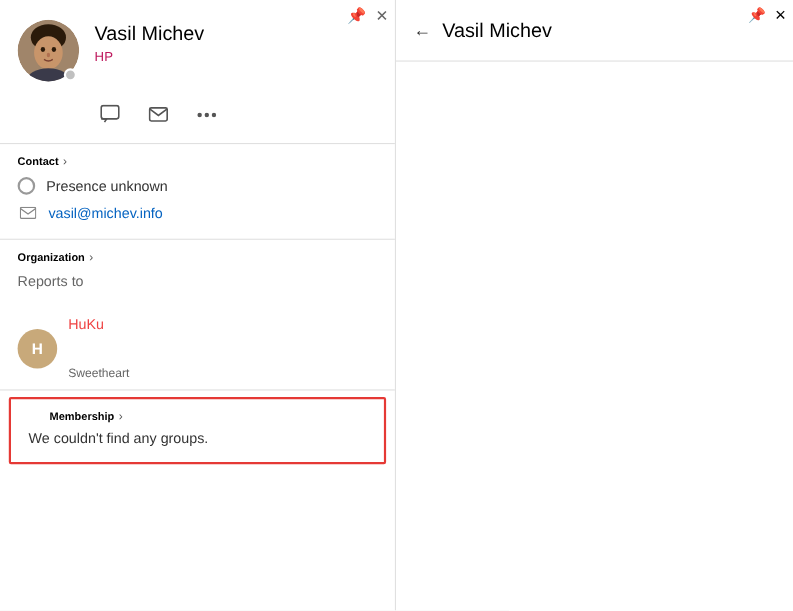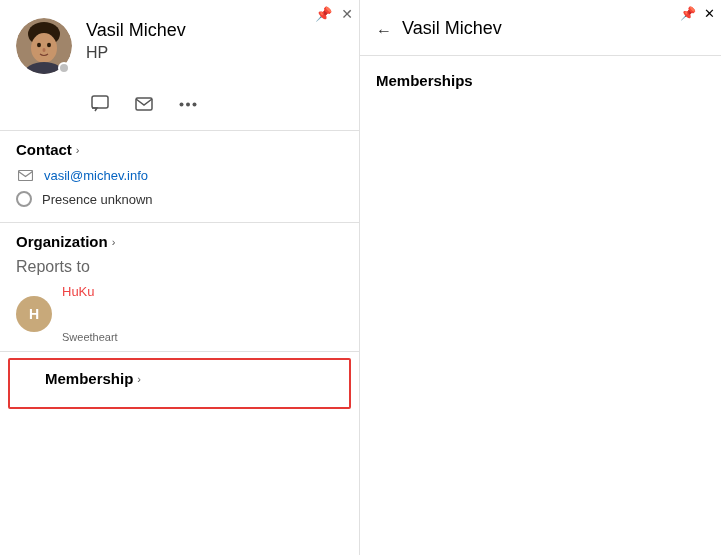--- a/index.html
+++ b/index.html
@@ -67,22 +67,22 @@
       flex: 1;
       padding-top: 2px;
     }
     .profile-name {
       font-size: 18px;
       font-weight: 400;
       color: #000;
       margin-bottom: 3px;
     }
     .profile-org {
-      font-size: 16px;
-      color: #404040;
+      font-size: 12px;
+      color: #be185d;
     }
     .action-icons {
       display: flex;
       gap: 16px;
       padding: 6px 16px 12px 86px;
     }
     .action-icon {
       width: 28px;
       height: 28px;
       display: flex;
@@ -103,21 +103,21 @@
       padding: 10px 16px 8px 16px;
     }
     .section-header {
       display: flex;
       align-items: center;
       gap: 4px;
       margin-bottom: 8px;
       cursor: pointer;
     }
     .section-title {
-      font-size: 15px;
+      font-size: 10px;
       font-weight: 600;
       color: #000;
     }
     .chevron {
       font-size: 11px;
       color: #555;
     }
     .contact-row {
       display: flex;
       align-items: center;
@@ -145,23 +145,23 @@
     .presence-circle {
       width: 16px;
       height: 16px;
       border-radius: 50%;
       border: 2px solid #999;
       flex-shrink: 0;
     }
 
     
     .reports-to {
-      font-size: 16px;
+      font-size: 13px;
       color: #666;
-      margin-bottom: 8px;
+      margin-bottom: 24px;
     }
     .org-person {
       display: flex;
       align-items: center;
       gap: 10px;
     }
     .org-avatar {
       width: 36px;
       height: 36px;
       border-radius: 50%;
@@ -299,34 +299,34 @@
         </svg>
       </div>
     </div>
 
     <div class="divider"></div>
 
     <div class="section">
       <div class="section-header">
         <span class="section-title">Contact</span>
         <span class="chevron">›</span>
+      </div>
+      <div class="contact-row">
+        <div class="presence-circle"></div>
+        <span class="contact-text">Presence unknown</span>
       </div>
       <div class="contact-row">
         <div class="contact-icon">
           <svg width="15" height="11" viewBox="0 0 15 11" fill="none" xmlns="http://www.w3.org/2000/svg">
             <rect x="0.5" y="0.5" width="14" height="10" rx="1" stroke="#888" stroke-width="1.2" fill="none"></rect>
             <path d="M0.5 1.5 L7.5 6.5 L14.5 1.5" stroke="#888" stroke-width="1.2" fill="none"></path>
           </svg>
         </div>
         <span class="contact-text link">vasil@michev.info</span>
       </div>
-      <div class="contact-row">
-        <div class="presence-circle"></div>
-        <span class="contact-text">Presence unknown</span>
-      </div>
     </div>
 
     <div class="divider"></div>
 
     <div class="section">
       <div class="section-header">
         <span class="section-title">Organization</span>
         <span class="chevron">›</span>
       </div>
       <div class="reports-to">Reports to</div>
@@ -339,27 +339,27 @@
       </div>
     </div>
 
     <div class="divider"></div>
 
     <div class="membership-section">
       <div class="section-header">
         <span class="section-title">Membership</span>
         <span class="chevron">›</span>
       </div>
+      <div class="no-groups">We couldn't find any groups.</div>
     </div>
   </div>
 
   <div class="right-panel">
     <div class="right-panel-controls">
       <span>📌</span>
       <span>✕</span>
     </div>
     <div class="right-header">
       <span class="back-arrow">←</span>
       <span class="right-title">Vasil Michev</span>
     </div>
-    <div class="memberships-label">Memberships</div>
   </div>
 </div>
 
 </body></html>

